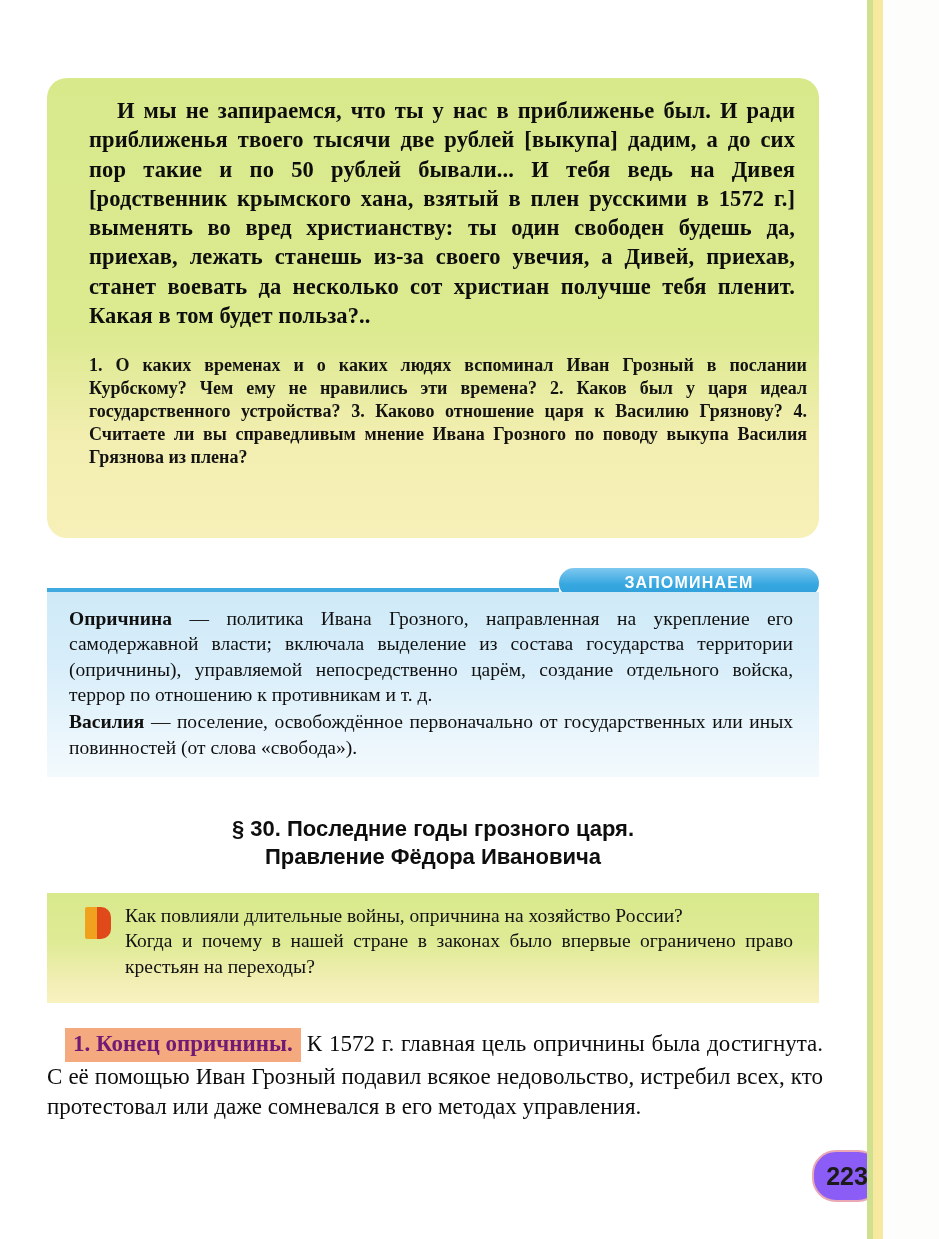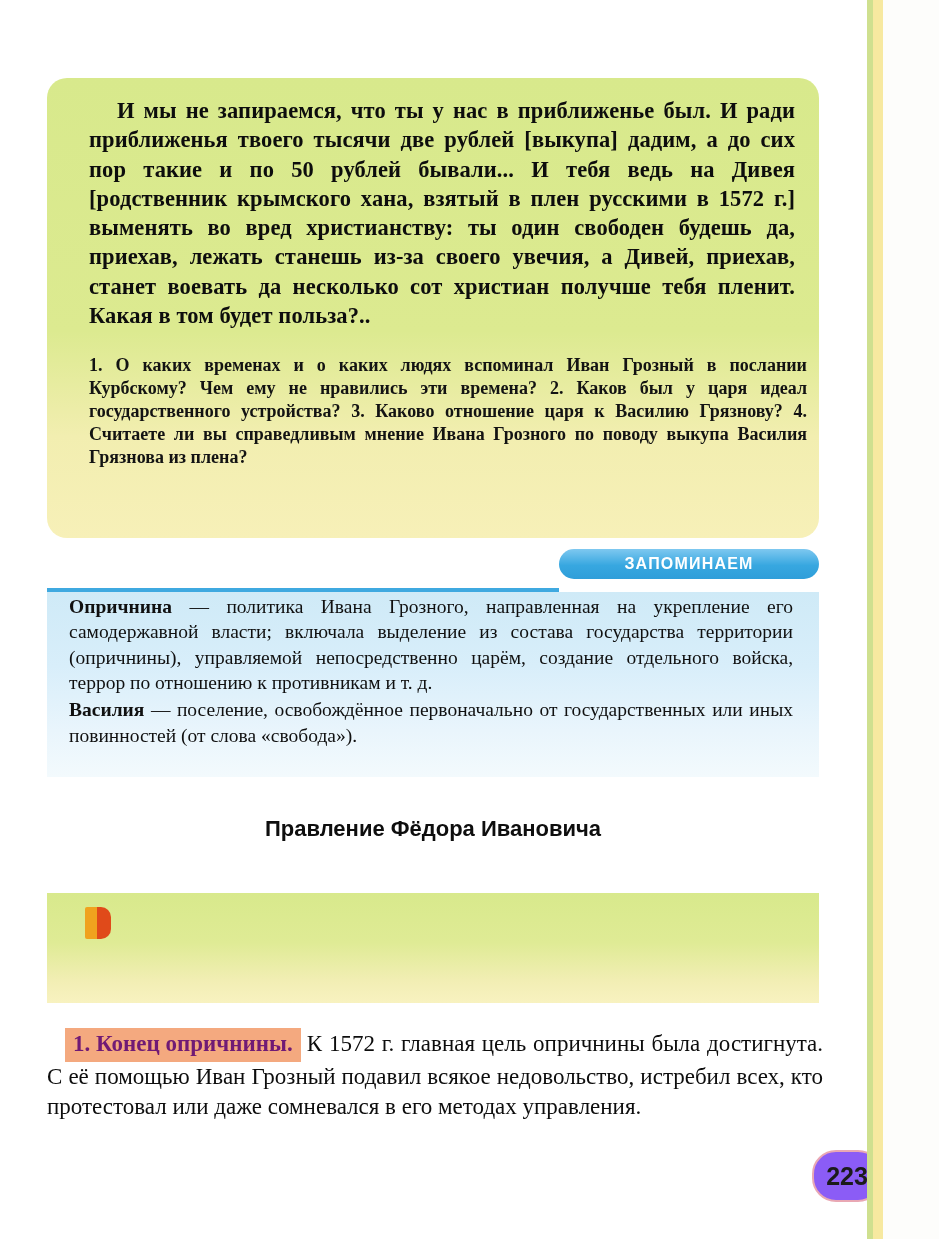--- a/index.html
+++ b/index.html
@@ -79,21 +79,21 @@
     text-align: justify;
     font-weight: bold;
     color: #131313;
   }
   .questions p { margin: 0; }
 
   
   .remember-tab {
     position: absolute;
     left: 559px;
-    top: 549px;
+    top: 568px;
     width: 260px;
     height: 30px;
     background: linear-gradient(to bottom, #7ec8f0 0%, #37a7e0 55%, #2f9ed9 100%);
     border-radius: 15px;
     color: #ffffff;
     font-family: "Liberation Sans", sans-serif;
     font-weight: bold;
     font-size: 16px;
     letter-spacing: 1.2px;
     display: flex;
@@ -110,21 +110,21 @@
   }
   .remember-block {
     position: absolute;
     left: 47px;
     top: 592px;
     width: 772px;
     height: 185px;
     background: linear-gradient(to bottom, #cfeaf7 0%, #d8eefa 40%, #e9f5fc 75%, #f3fafd 100%);
   }
   .remember-text {
-    padding: 2px 26px 0 22px;
+    padding: 14px 26px 0 22px;
     font-size: 19.5px;
     line-height: 1.30;
     text-align: justify;
     color: #101010;
   }
   .remember-text p { margin: 0 0 2px 0; }
   .term { font-weight: bold; }
 
   
   .section-heading {
@@ -245,27 +245,32 @@
       <p>
         <span class="term">Опричнина</span><span> — политика Ивана Грозного, направленная на укрепление его самодержавной власти; включала выделение из состава государства территории (опричнины), управляемой непосредственно царём, создание отдельного войска, террор по отношению к противникам и т. д.</span>
       </p>
       <p>
         <span class="term">Василия</span><span> — поселение, освобождённое первоначально от государственных или иных повинностей (от слова «свобода»).</span>
       </p>
     </div>
   </div>
 
   <div class="section-heading">
+    <span class="line1">§ 30. Последние годы грозного царя.</span>
     <span class="line2">Правление Фёдора Ивановича</span>
   </div>
 
   <div class="intro-block">
     <div class="intro-icon">
       <span class="sh1"></span>
       <span class="sh2"></span>
+    </div>
+    <div class="intro-text">
+      <p>Как повлияли длительные войны, опричнина на хозяйство России?</p>
+      <p>Когда и почему в нашей стране в законах было впервые ограничено право крестьян на переходы?</p>
     </div>
   </div>
 
   <div class="body-para">
     <span class="subhead-wrap"><span class="subhead">1. Конец опричнины.</span></span><span>К 1572 г. главная цель опричнины была достигнута. С её помощью Иван Грозный подавил всякое недовольство, истребил всех, кто протестовал или даже сомневался в его методах управления.</span>
   </div>
 
   <div class="page-number">223</div>
 
 </div>

